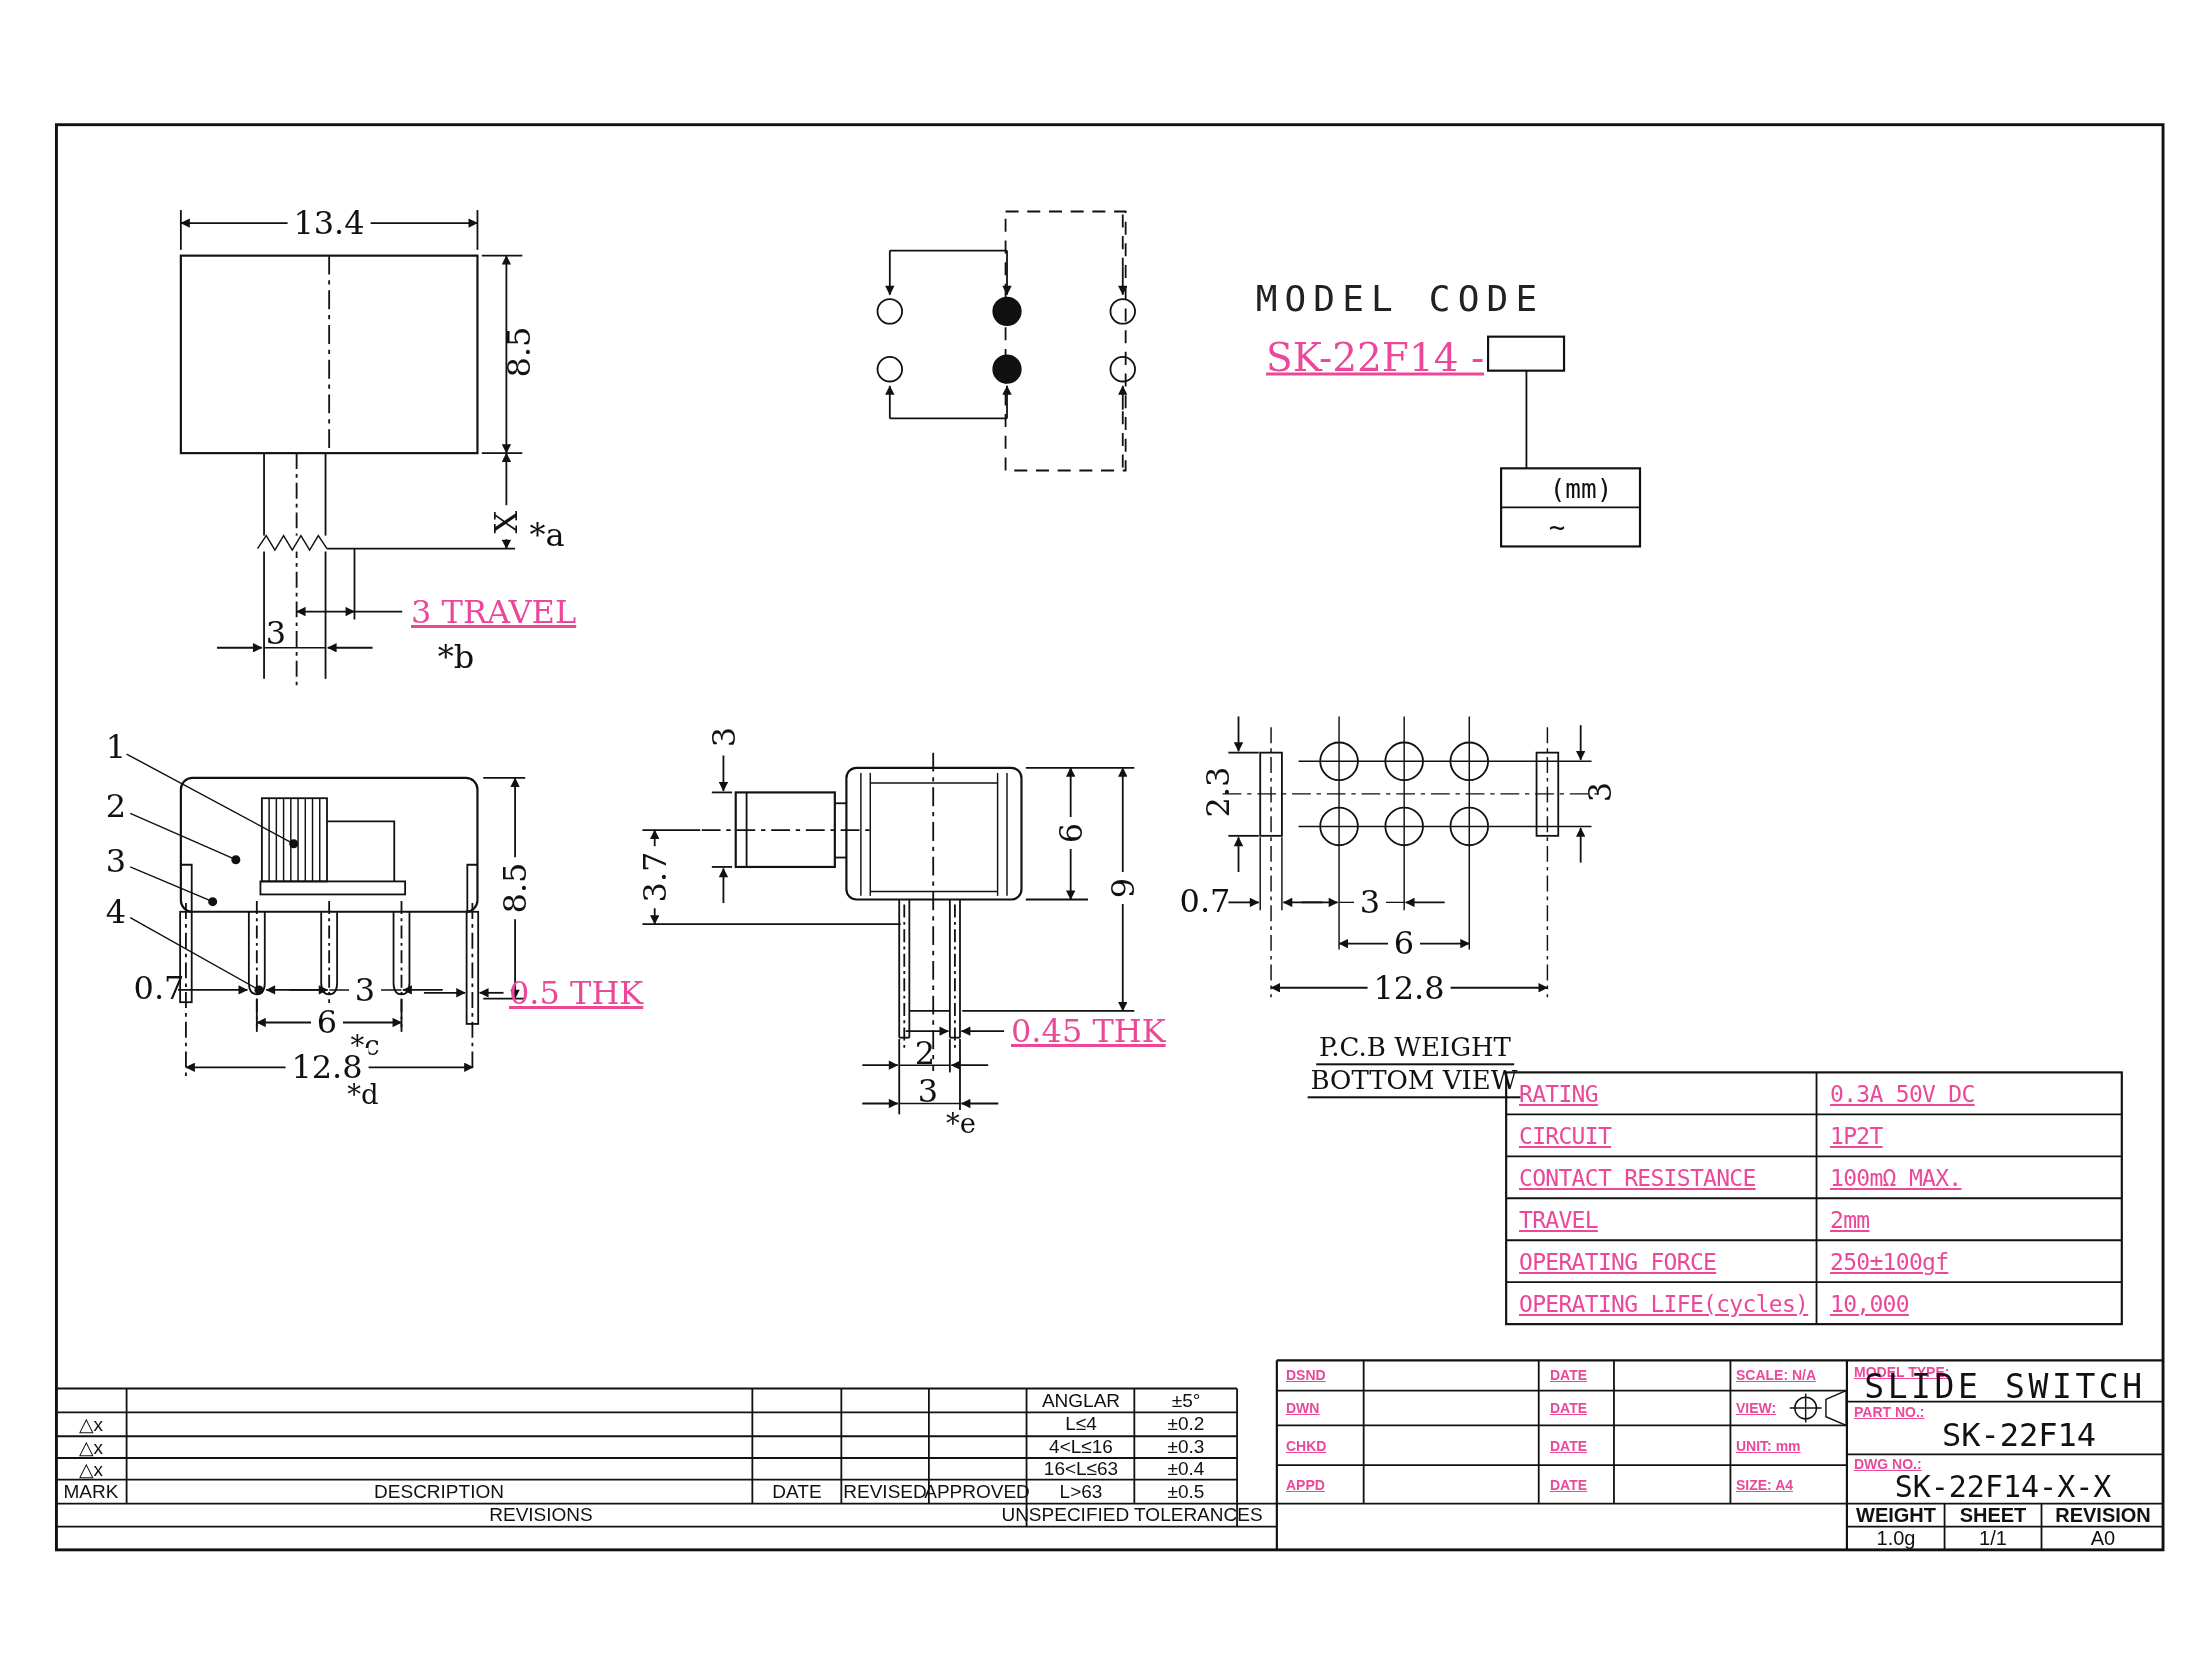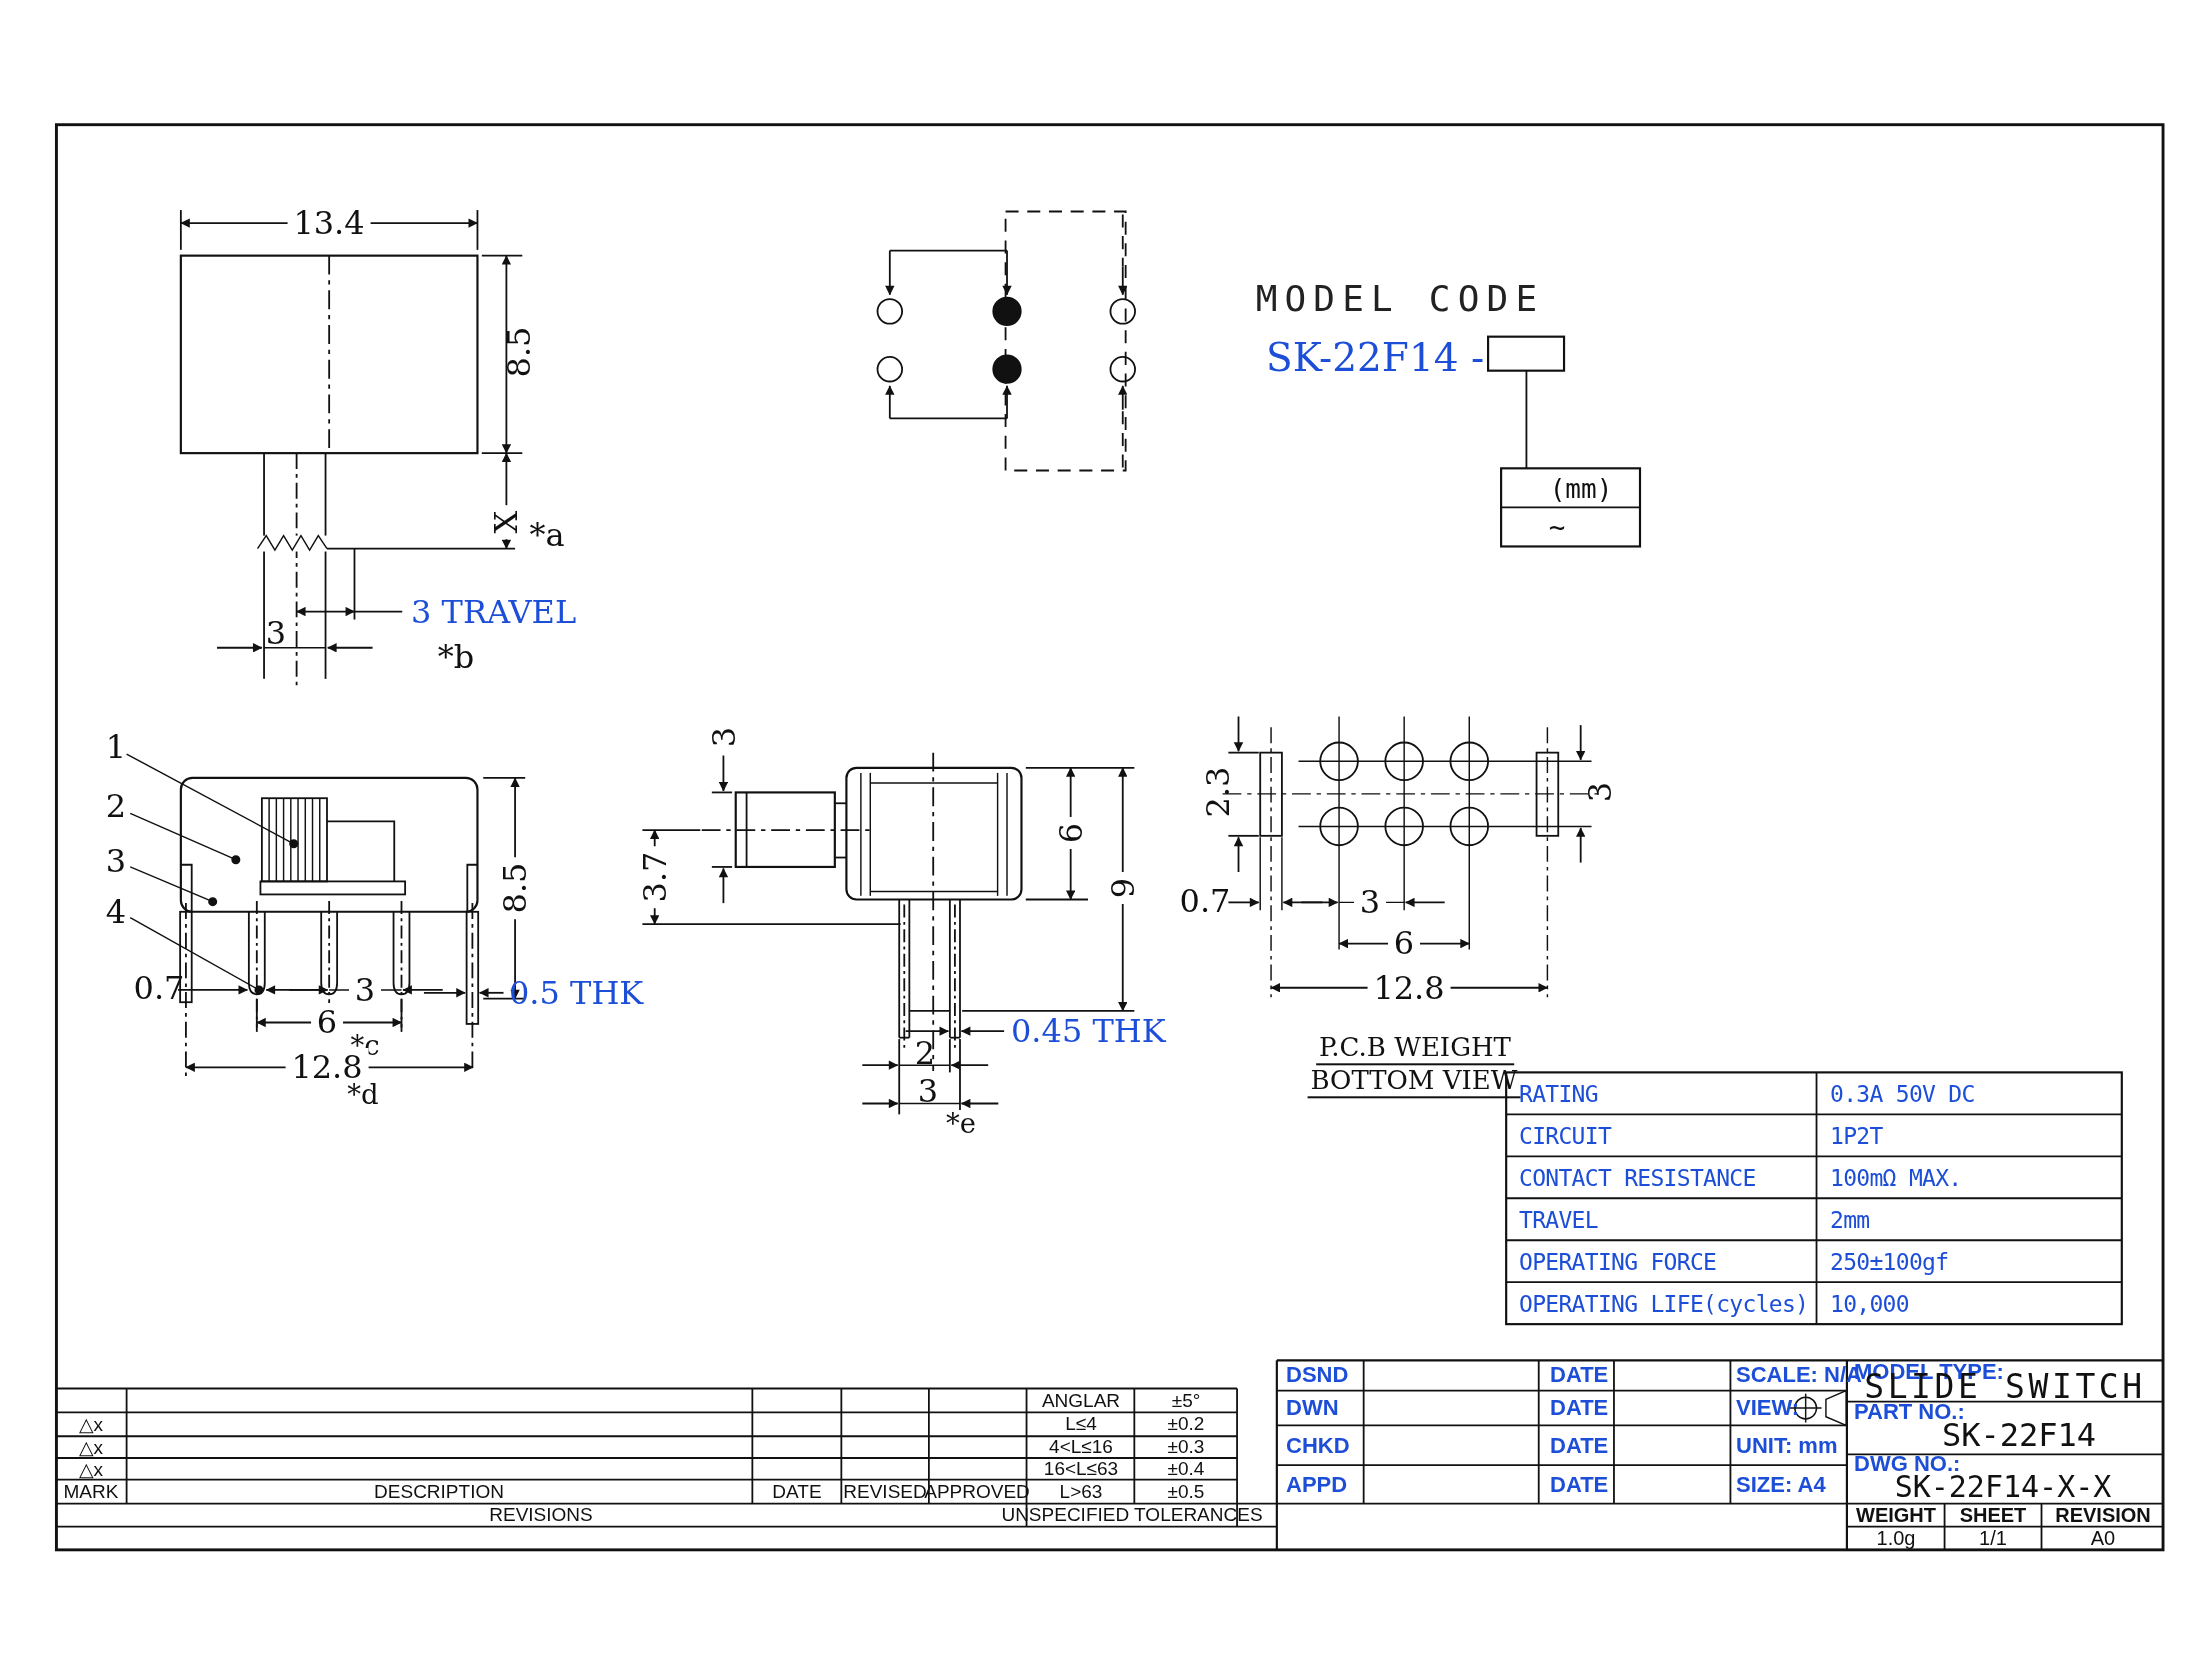--- a/index.html
+++ b/index.html
@@ -1,29 +1,29 @@
 <!DOCTYPE html>
 <html style="font-size:11.6px"><head>
 <meta charset="utf-8">
 <style>
   html,body{margin:0;padding:0;background:#fff;}
   #sheet{position:relative;width:2205px;height:1676px;background:#fff;overflow:hidden;
          font-family:"Liberation Sans",sans-serif;color:#111;}
   svg{position:absolute;left:0;top:0;}
   .t{position:absolute;white-space:nowrap;transform:translate(-50%,-50%);color:#111;}
-  .tl{position:absolute;white-space:nowrap;transform:translate(0,-50%);color:#1d4ed8;}
+  .tl{position:absolute;white-space:nowrap;transform:translate(0,-50%);color:#ec4899;text-decoration:underline;}
   .rot{transform:translate(-50%,-50%) rotate(-90deg);}
   .bg{background:#fff;padding:0 5.8px;}
   .dim{font-family:"DejaVu Serif",serif;font-size:32px;}
   .dims{font-family:"DejaVu Serif",serif;font-size:27.5px;}
   .mono{font-family:"DejaVu Sans Mono",monospace;}
   .spec{font-family:"DejaVu Sans Mono",monospace;font-size:23px;letter-spacing:-0.7px;}
   .vtitle{font-family:"DejaVu Serif",serif;font-size:29px;border-bottom:2.2px solid #111;padding:0 2.9px 2.9px 2.9px;}
   .ptitle{font-family:"DejaVu Serif",serif;font-size:26px;border-bottom:2.2px solid #111;padding:0 2.9px 1.4px 2.9px;}
-  .tb{font-size:22px;font-weight:700;}
+  .tb{font-size:14px;font-weight:700;}
   .tol{font-size:19px;}
   .big{font-family:"DejaVu Sans Mono",monospace;font-size:33px;letter-spacing:3.6px;}
   .pn{font-family:"DejaVu Sans Mono",monospace;font-size:32px;}
   .cn{font-size:32px;font-weight:700;font-family:"DejaVu Sans",sans-serif;}
 </style>
 </head>
 <body>
 
 <div id="sheet">
 

